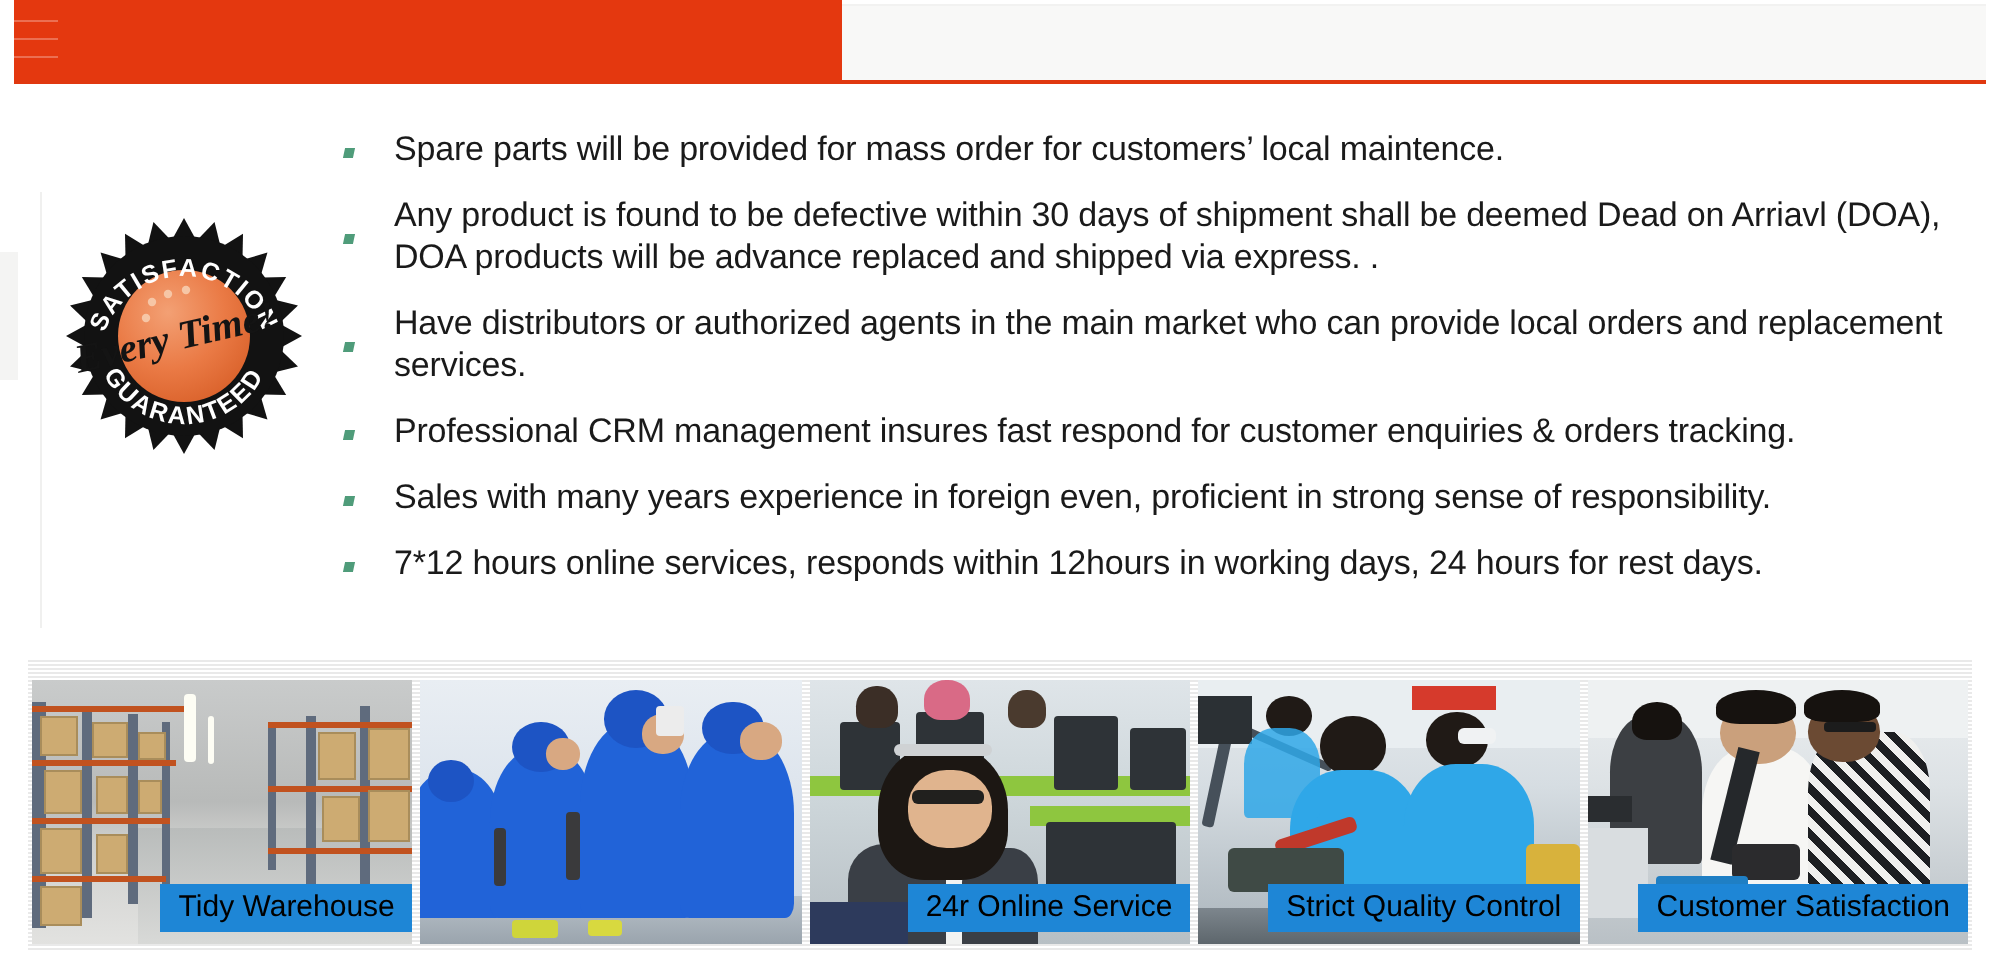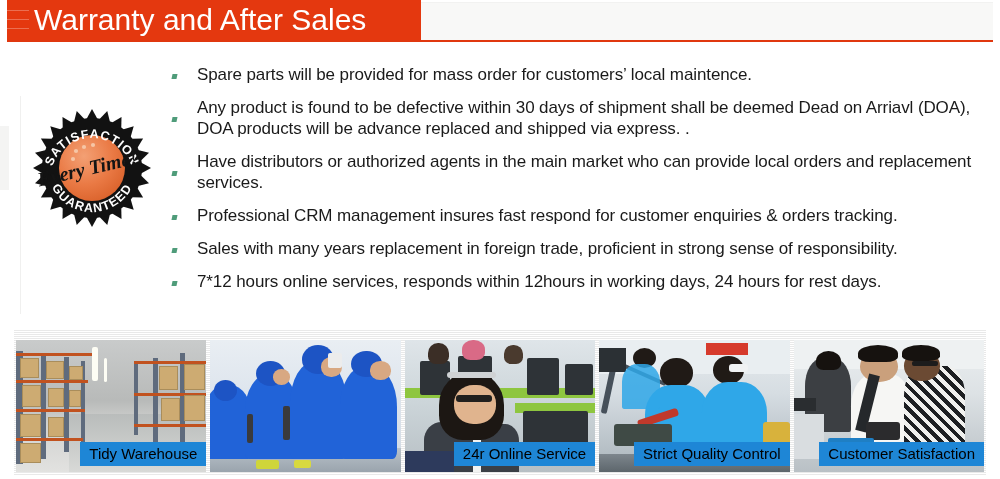--- a/index.html
+++ b/index.html
@@ -209,21 +209,20 @@
       repeating-linear-gradient(45deg,#1d1f22 0 4px,#f0f0ee 4px 8px);
     border-radius: 30% 30% 4% 4%;
   }
 </style>
 </head>
 <body>
 
 <div class="header">
   <div class="header-rightfill"></div>
   <div class="header-block"></div>
-  <div class="header-title">Warranty and After Sales</div>
   <div class="header-rule"></div>
 </div>
 
 <div class="panel-edge-v"></div>
 <div class="panel-edge-left"></div>
 
 <div class="badge-wrap">
   <svg width="122" height="118" viewBox="0 0 122 118">
     <defs>
       <path id="arcTop" d="M 20 62 A 42 42 0 0 1 102 62" fill="none"></path>
@@ -346,21 +345,21 @@
     <span class="bullet-text">Have distributors or authorized agents in the main market who can provide local orders and replacement services.</span>
   </div>
 
   <div class="bullet-row">
     <span class="bullet-marker"></span>
     <span class="bullet-text">Professional CRM management insures fast respond for customer enquiries &amp; orders tracking.</span>
   </div>
 
   <div class="bullet-row">
     <span class="bullet-marker"></span>
-    <span class="bullet-text">Sales with many years replacement in foreign trade, proficient in strong sense of responsibility.</span>
+    <span class="bullet-text">Sales with many years experience in foreign even, proficient in strong sense of responsibility.</span>
   </div>
 
   <div class="bullet-row">
     <span class="bullet-marker"></span>
     <span class="bullet-text">7*12 hours online services, responds within 12hours in working days, 24 hours for rest days.</span>
   </div>
 
 </div>
 
 <div class="strip-frame"></div>

